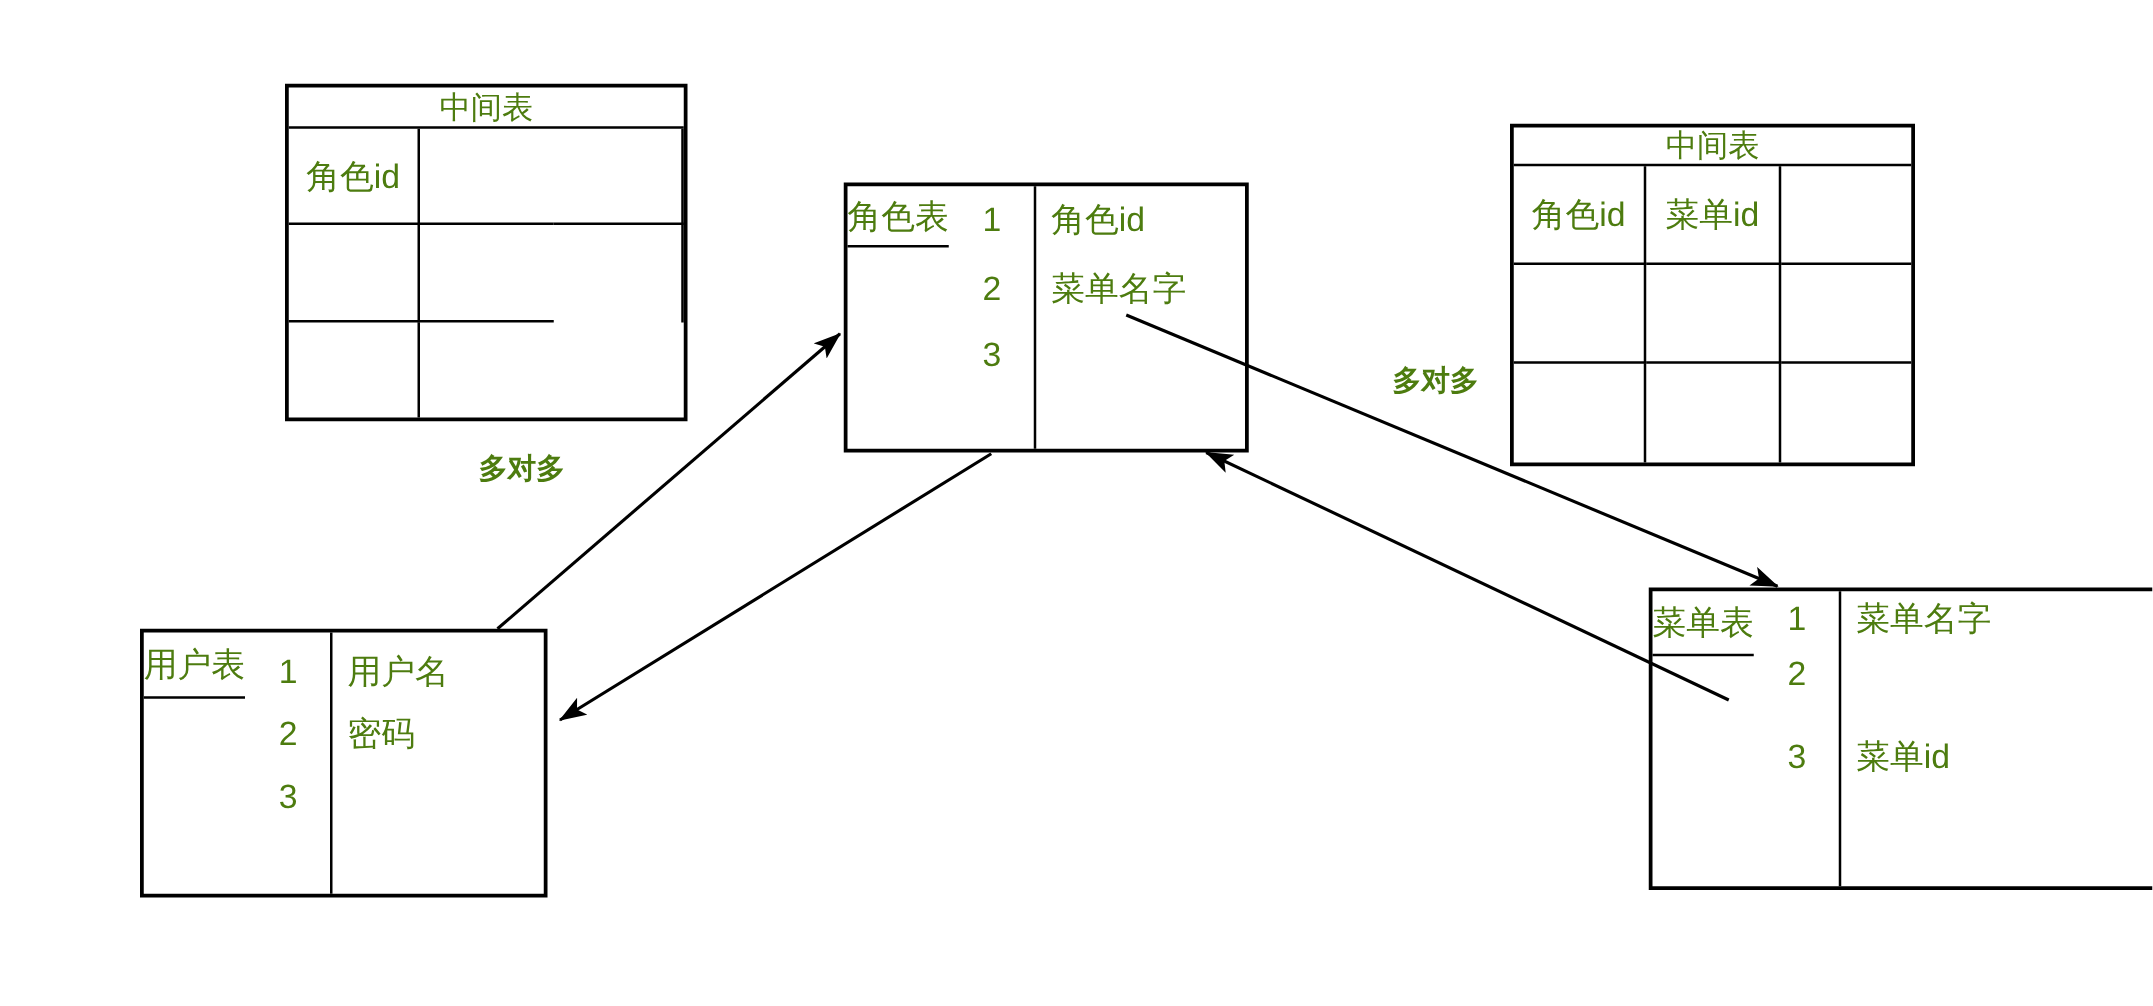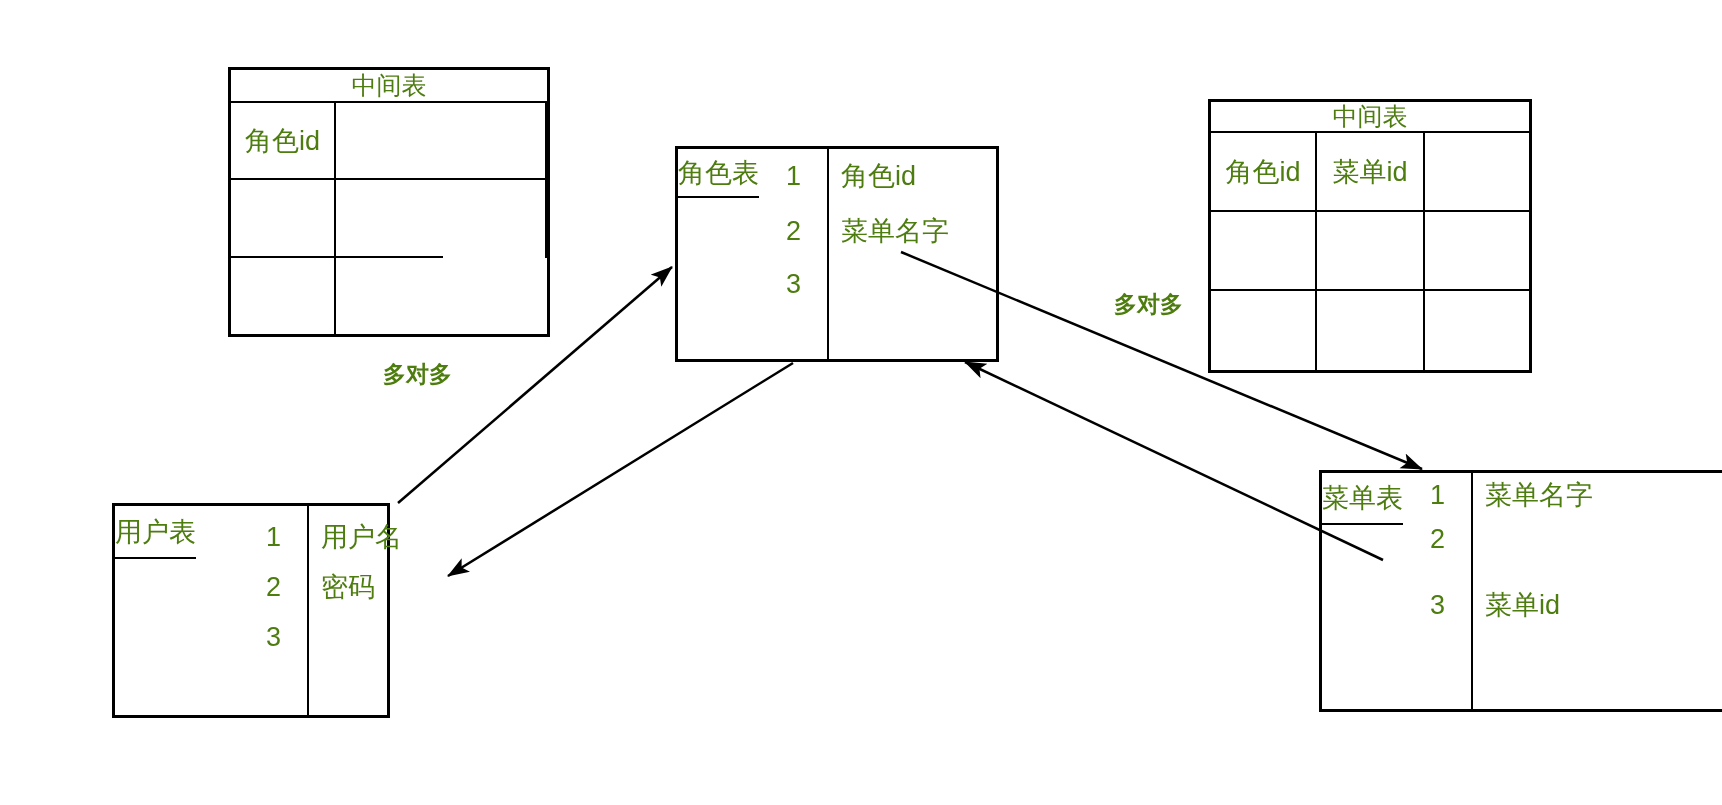--- a/index.html
+++ b/index.html
@@ -124,21 +124,21 @@
         <div class="et-num">2</div>
         <div class="et-field">菜单名字</div>
       </div>
       <div class="et-row" style="top:108px; height:54px;">
         <div class="et-num">3</div>
         <div class="et-field"></div>
       </div>
     </div>
   </div>
 
-  <div class="et" style="left:112px; top:503px; width:278px; height:215px;gap:43px;">
+  <div class="et" style="left:112px; top:503px; width:326px; height:215px;">
     <div class="et-title" style="height:53px;">用户表</div>
     <div class="et-body">
       <div class="et-divider" style="left:68px;"></div>
       <div class="et-row" style="top:6px; height:50px;">
         <div class="et-num">1</div>
         <div class="et-field">用户名</div>
       </div>
       <div class="et-row" style="top:56px; height:50px;">
         <div class="et-num">2</div>
         <div class="et-field">密码</div>

